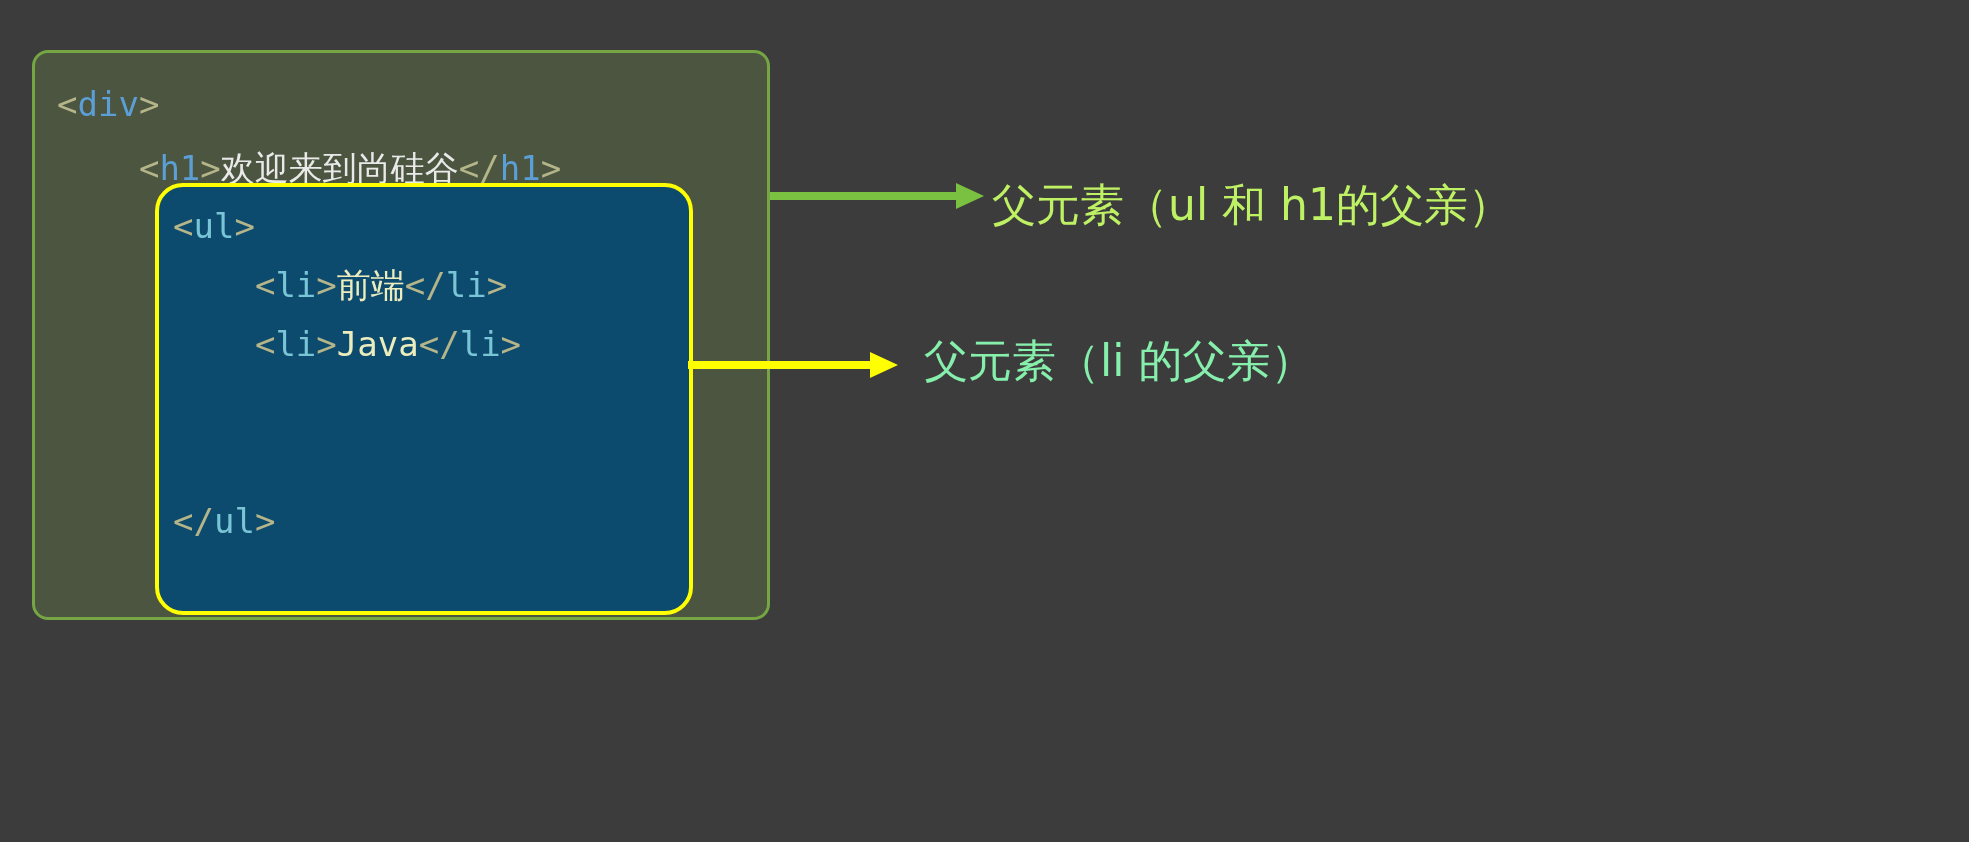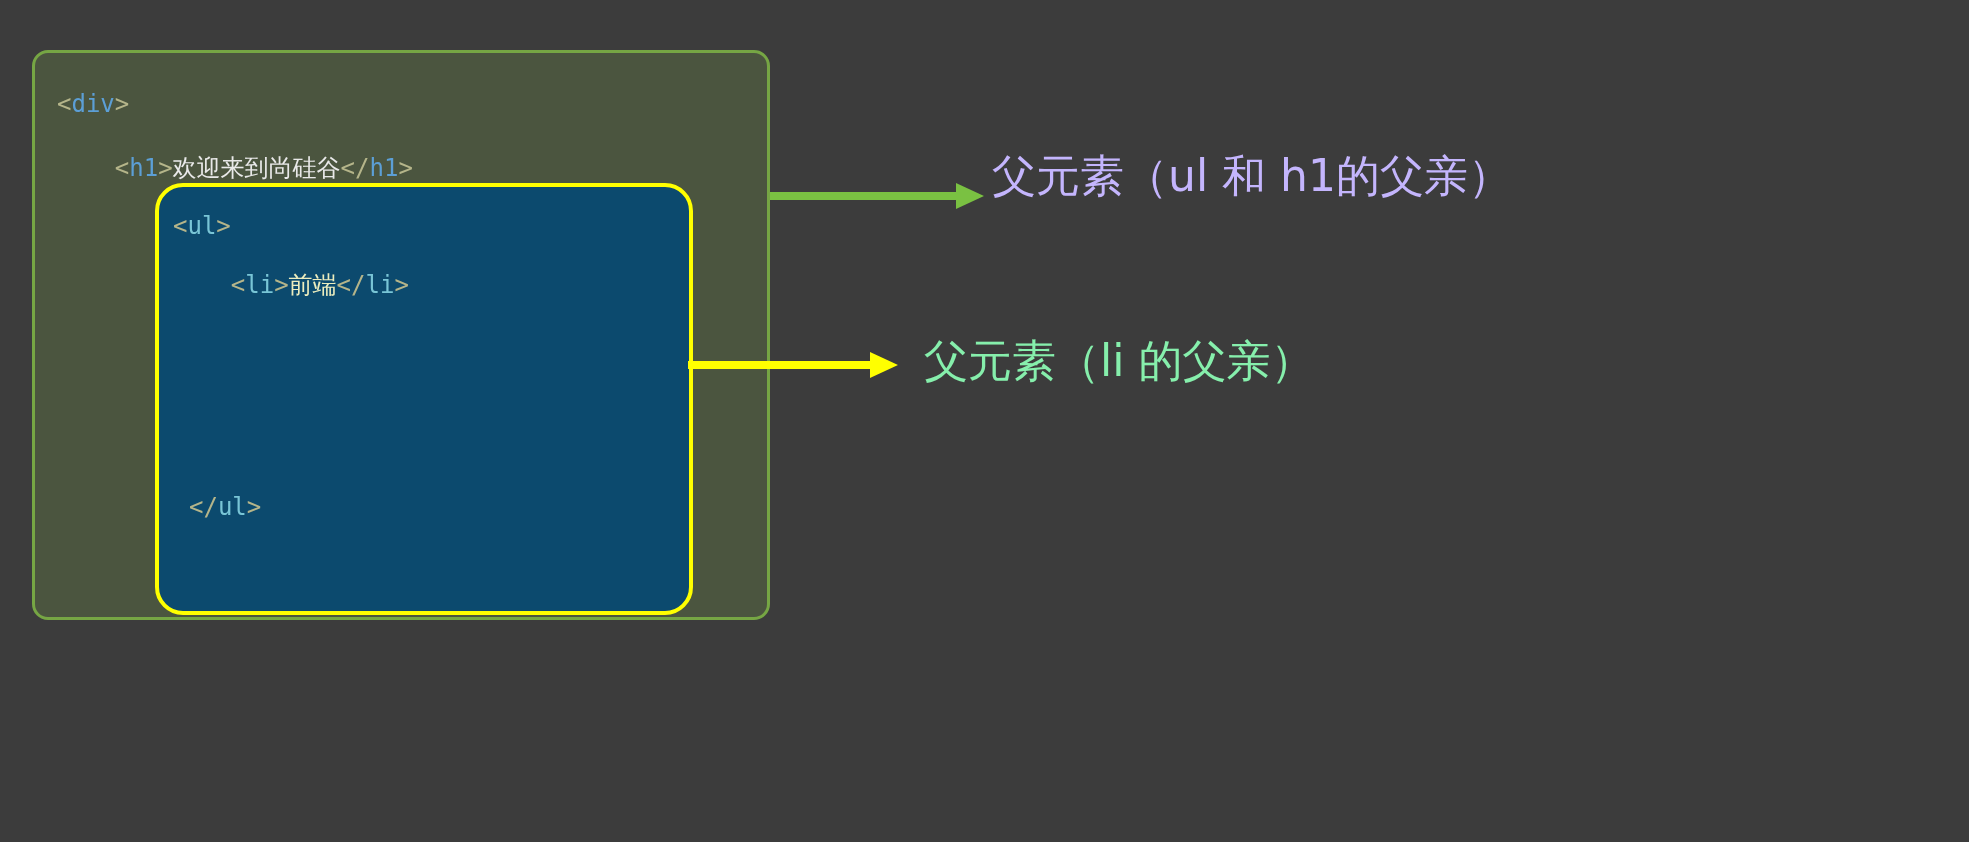--- a/index.html
+++ b/index.html
@@ -38,21 +38,21 @@
     box-sizing: border-box;
     background: #0c4a6e;
     border: 4px solid #ffff00;
     border-radius: 28px;
   }
 
   
   .code {
     position: absolute;
     font-family: "DejaVu Sans Mono", "Liberation Mono", monospace;
-    font-size: 24px;
+    font-size: 34px;
     line-height: 59px;
     white-space: pre;
     letter-spacing: 0px;
   }
   .code.outer { left: 22px; color: #e6e6e6; }
   .code.inner { left: 14px; color: #e8e8b0; }
 
   .br  { color: #b5b58a; }        
   .tag-blue { color: #5c9fd6; }   
   .tag-teal { color: #79c5d6; }   
@@ -61,21 +61,21 @@
 
   #line-div      { top: 22px; }
   #line-h1       { top: 86px; }
   #line-closediv { top: 487px; }
 
   #line-ul       { top: 10px; }
   #line-li1      { top: 69px; }
   #line-li2      { top: 128px; }
   #line-li3      { top: 187px; }
   #line-li4      { top: 246px; }
-  #line-closeul  { top: 291px; margin-left: 16px; }
+  #line-closeul  { top: 305px; }
 
   
   .arrow {
     position: absolute;
     height: 0;
   }
   .arrow .shaft {
     position: absolute;
     left: 0;
     top: 0;
@@ -98,38 +98,39 @@
   #arrow-yellow .head  { left: 182px; border-left: 28px solid #ffff00; }
 
   
   .annot {
     position: absolute;
     font-family: "DejaVu Sans", "Liberation Sans", sans-serif;
     font-size: 44px;
     line-height: 52px;
     white-space: nowrap;
   }
-  #annot-green  { left: 992px; top: 150px; color: #c4b5fd; }
+  #annot-green  { left: 992px; top: 179px; color: #bef264; }
   #annot-yellow { left: 924px; top: 335px; color: #86efac; }
 </style>
 </head>
 <body>
 
 <div id="outer-box">
 
   <div class="code outer" id="line-div"><span class="br">&lt;</span><span class="tag-blue">div</span><span class="br">&gt;</span></div>
 
   <div class="code outer" id="line-h1"><span>    </span><span class="br">&lt;</span><span class="tag-blue">h1</span><span class="br">&gt;</span><span class="txt-white">欢迎来到尚硅谷</span><span class="br">&lt;/</span><span class="tag-blue">h1</span><span class="br">&gt;</span></div>
 
   <div id="inner-box">
 
     <div class="code inner" id="line-ul"><span class="br">&lt;</span><span class="tag-teal">ul</span><span class="br">&gt;</span></div>
 
     <div class="code inner" id="line-li1"><span>    </span><span class="br">&lt;</span><span class="tag-teal">li</span><span class="br">&gt;</span><span class="txt-cream">前端</span><span class="br">&lt;/</span><span class="tag-teal">li</span><span class="br">&gt;</span></div>
 
+    <div class="code inner" id="line-li2"><span>    </span><span class="br">&lt;</span><span class="tag-teal">li</span><span class="br">&gt;</span><span class="txt-cream">Java</span><span class="br">&lt;/</span><span class="tag-teal">li</span><span class="br">&gt;</span></div>
 
 
 
     <div class="code inner" id="line-closeul"><span class="br">&lt;/</span><span class="tag-teal">ul</span><span class="br">&gt;</span></div>
 
   </div>
 
 
 </div>
 

